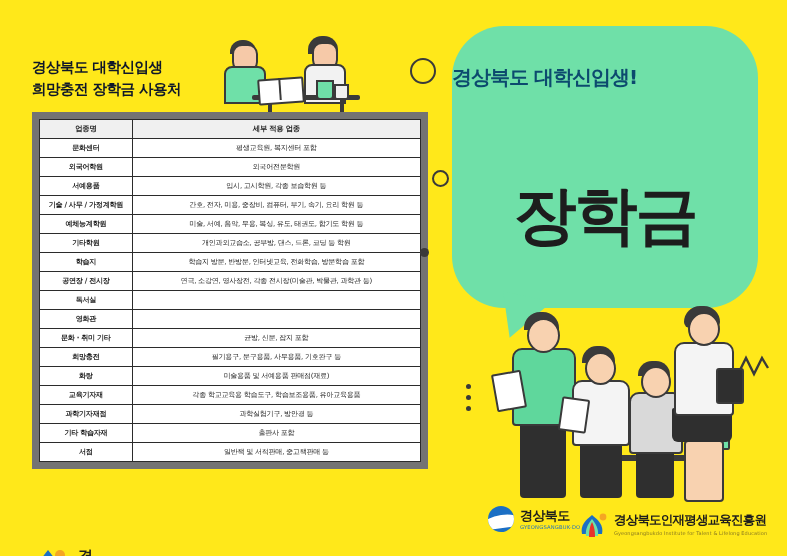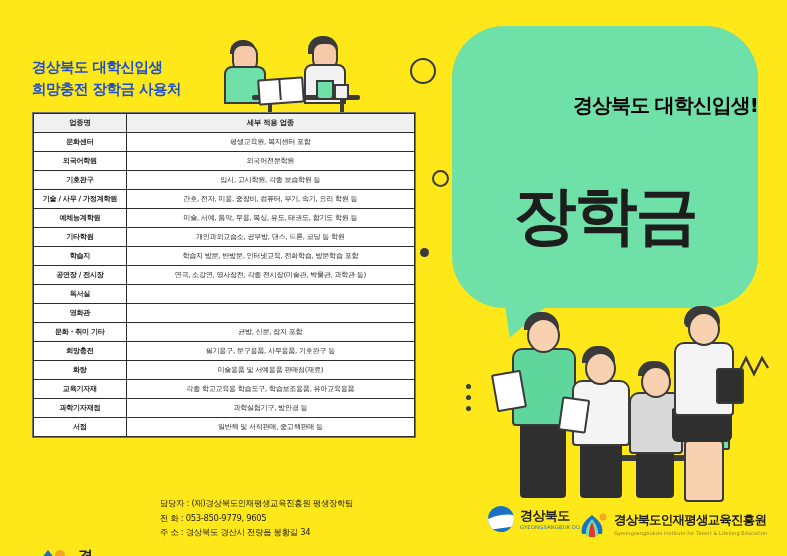--- a/index.html
+++ b/index.html
@@ -8,29 +8,29 @@
     background:#ffe81a;
     font-family:"DejaVu Sans","Liberation Sans",sans-serif;
     overflow:hidden;
     position:relative;
   }
   .page{position:absolute;inset:0;}
 
   
   .left-head{
     position:absolute;left:32px;top:56px;
-    font-size:14.5px;font-weight:bold;color:#1d4ed8;
+    font-size:14.5px;font-weight:bold;color:#0f172a;
     line-height:1.55;letter-spacing:-0.5px;
   }
   .left-head div{white-space:nowrap;}
 
   
   .tbl-wrap{
     position:absolute;left:32px;top:112px;width:382px;
-    background:#fff;border:1px solid #737373;
+    background:#fff;border:7px solid #737373;
   }
   table{border-collapse:collapse;width:100%;}
   th,td{
     border:1px solid #2b2b2b;
     font-size:7.1px;
     color:#1d1d1d;
     text-align:center;
     padding:0;
     height:18px;
     line-height:1.1;
@@ -50,23 +50,22 @@
   .bubble-tail{
     position:absolute;left:498px;top:296px;
     width:0;height:0;
     border-left:16px solid transparent;
     border-right:34px solid transparent;
     border-top:44px solid #6fe0a8;
     transform:rotate(12deg);
   }
   .bub-small{
     position:absolute;left:0;right:0;top:38px;
-    text-align:right;font-size:20px;font-weight:bold;color:#000000;
+    text-align:left;font-size:20px;font-weight:bold;color:#0c4a6e;
     letter-spacing:-1px;
-    margin-top:28px;
   }
   .bub-big1,.bub-big2{
     position:absolute;left:0;right:0;
     text-align:center;
     font-size:63px;font-weight:bold;color:#1d1d1d;
     letter-spacing:-2px;line-height:1;
   }
   .bub-big1{top:78px;}
   .bub-big2{top:158px;}
 
@@ -194,21 +193,21 @@
       <tbody>
         <tr>
             <td class="c1">문화센터</td>
             <td class="c2">평생교육원, 복지센터 포함</td>
           </tr>
         <tr>
             <td class="c1">외국어학원</td>
             <td class="c2">외국어전문학원</td>
           </tr>
         <tr>
-            <td class="c1">기호완구</td>
+            <td class="c1">서예용품</td>
             <td class="c2">입시, 고시학원, 각종 보습학원 등</td>
           </tr>
         <tr>
             <td class="c1">기술 / 사무 / 가정계학원</td>
             <td class="c2">간호, 전자, 미용, 중장비, 컴퓨터, 부기, 속기, 요리 학원 등</td>
           </tr>
         <tr>
             <td class="c1">예체능계학원</td>
             <td class="c2">미술, 서예, 음악, 무용, 복싱, 유도, 태권도, 합기도 학원 등</td>
           </tr>
@@ -244,20 +243,24 @@
             <td class="c1">화랑</td>
             <td class="c2">미술용품 및 서예용품 판매점(재료)</td>
           </tr>
         <tr>
             <td class="c1">교육기자재</td>
             <td class="c2">각종 학교교육용 학습도구, 학습보조용품, 유아교육용품</td>
           </tr>
         <tr>
             <td class="c1">과학기자재점</td>
             <td class="c2">과학실험기구, 방안경 등</td>
+          </tr>
+        <tr>
+            <td class="c1">기타 학습자재</td>
+            <td class="c2">출판사 포함</td>
           </tr>
         <tr>
             <td class="c1">서점</td>
             <td class="c2">일반책 및 서적판매, 중고책판매 등</td>
           </tr>
       </tbody>
     </table>
   </div>
 
   <div class="bubble">
@@ -322,25 +325,20 @@
           <path d="M18 44 C18 34 20 28 22 22 C24 28 26 34 26 44 Z" fill="#e8332a"></path>
           <circle cx="34" cy="11" r="5" fill="#f5a623"></circle>
         </svg>
       </div>
       <div class="ll-text">
         <div>경상북도</div>
 
       </div>
     </div>
 
-    <div class="contact">
-      <div>담당자 : (재)경상북도인재평생교육진흥원 평생장학팀</div>
-      <div>전    화 : 053-850-9779, 9605</div>
-      <div>주    소 : 경상북도 경산시 전량읍 봉황길 34</div>
-    </div>
 
     <div class="logo-r1">
       <div class="gb-mark"></div>
       <div>
         <div class="gb-t1">경상북도</div>
         <div class="gb-t2">GYEONGSANGBUK-DO</div>
       </div>
     </div>
 
     <div class="logo-r2">

